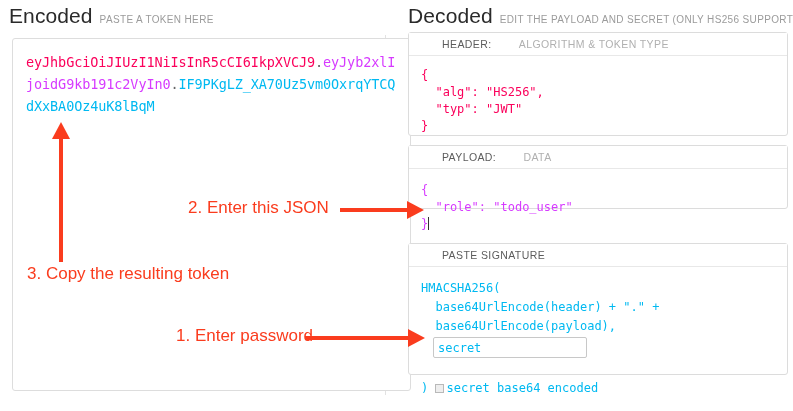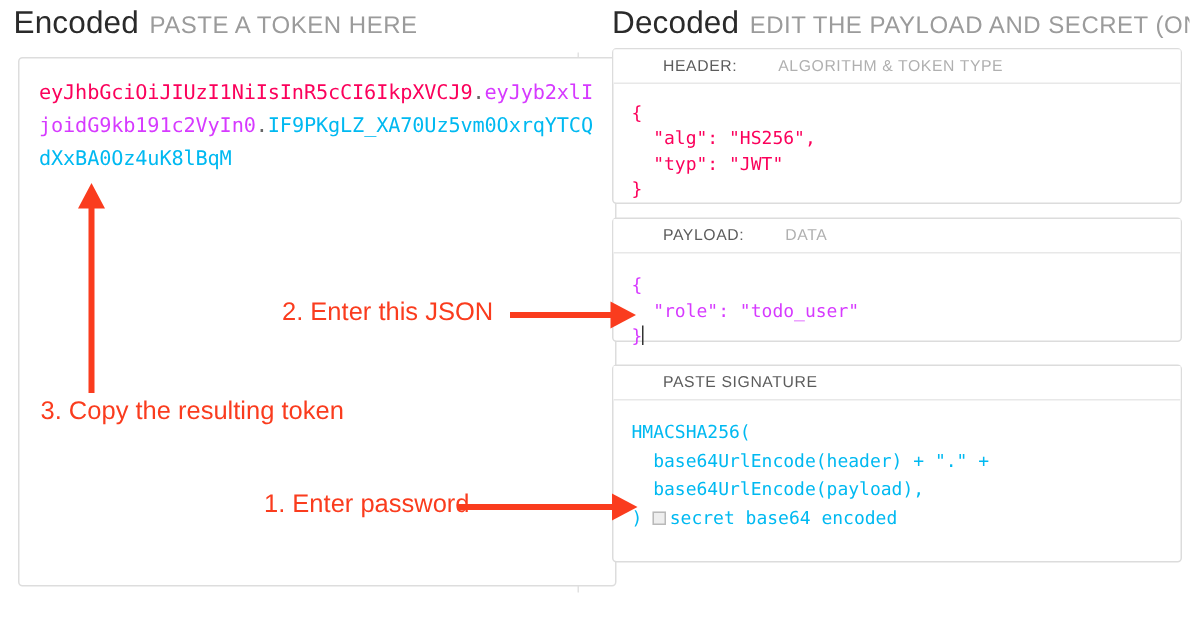--- a/index.html
+++ b/index.html
@@ -12,21 +12,21 @@
   }
   #root { position: relative; width: 793px; height: 411px; background: #fff; }
 
   
   .col-head { position: absolute; top: 4px; white-space: nowrap; }
   .col-head .title {
     font-size: 21px; color: #2a2a2a; font-weight: 400;
     letter-spacing: 0.1px; vertical-align: baseline;
   }
   .col-head .sub {
-    font-size: 16px; color: #9b9b9b; letter-spacing: 0.35px;
+    font-size: 10px; color: #9b9b9b; letter-spacing: 0.35px;
     margin-left: 7px; vertical-align: baseline;
   }
   #head-encoded { left: 9px; }
   #head-decoded { left: 408px; }
 
   
   #divider {
     position: absolute; left: 385px; top: 35px;
     width: 1px; height: 360px; background: #e2e2e2;
   }
@@ -67,21 +67,21 @@
   .pane-label .lbl-strong { color: #5c5c5c; padding-left: 24px; }
   .pane-label .lbl-weak { color: #b0b0b0; margin-left: 24px; }
   .pane-body {
     font-family: "DejaVu Sans Mono", monospace;
     font-size: 12px; line-height: 17px;
     padding: 11px 10px 8px 12px;
     white-space: pre;
   }
 
   #pane-header { top: 32px; height: 104px; }
-  #pane-payload { top: 145px; height: 83px; }
+  #pane-payload { top: 145px; height: 64px; }
   #pane-signature { top: 243px; height: 132px; }
 
   .c-brace { color: #fb015b; }
   .c-key   { color: #fb015b; }
   .p-brace { color: #d63aff; }
   .p-key   { color: #d63aff; }
   .s-code  { color: #00b9f1; }
 
   #payload-body { padding-top: 13px; }
   .caret {
@@ -186,20 +186,21 @@
     <div class="pane-body" id="payload-body"><span class="p-brace">{</span>
 <span class="p-key">  "role": "todo_user"</span>
 <span class="p-brace">}</span><span class="caret"></span></div>
   </div>
 
   <div class="pane" id="pane-signature">
     <div class="pane-label"><span class="lbl-strong">PASTE SIGNATURE</span></div>
     <div class="pane-body" id="sig-body"><span class="s-code">HMACSHA256(</span>
 <span class="s-code">  base64UrlEncode(header) + "." +</span>
 <span class="s-code">  base64UrlEncode(payload),</span>
+<input id="secret-input" type="text" placeholder="secret" value="secret" style="">
 <span class="sig-row"><span class="s-code">)</span> <span id="b64-checkbox"></span><span class="s-code">secret base64 encoded</span></span></div>
   </div>
 
   <div class="annot" id="annot-1">1. Enter password</div>
   <div class="arrow-h" id="arrow-1">
     <div class="shaft"></div>
     <div class="headtip"></div>
   </div>
 
   <div class="annot" id="annot-2">2. Enter this JSON</div>

